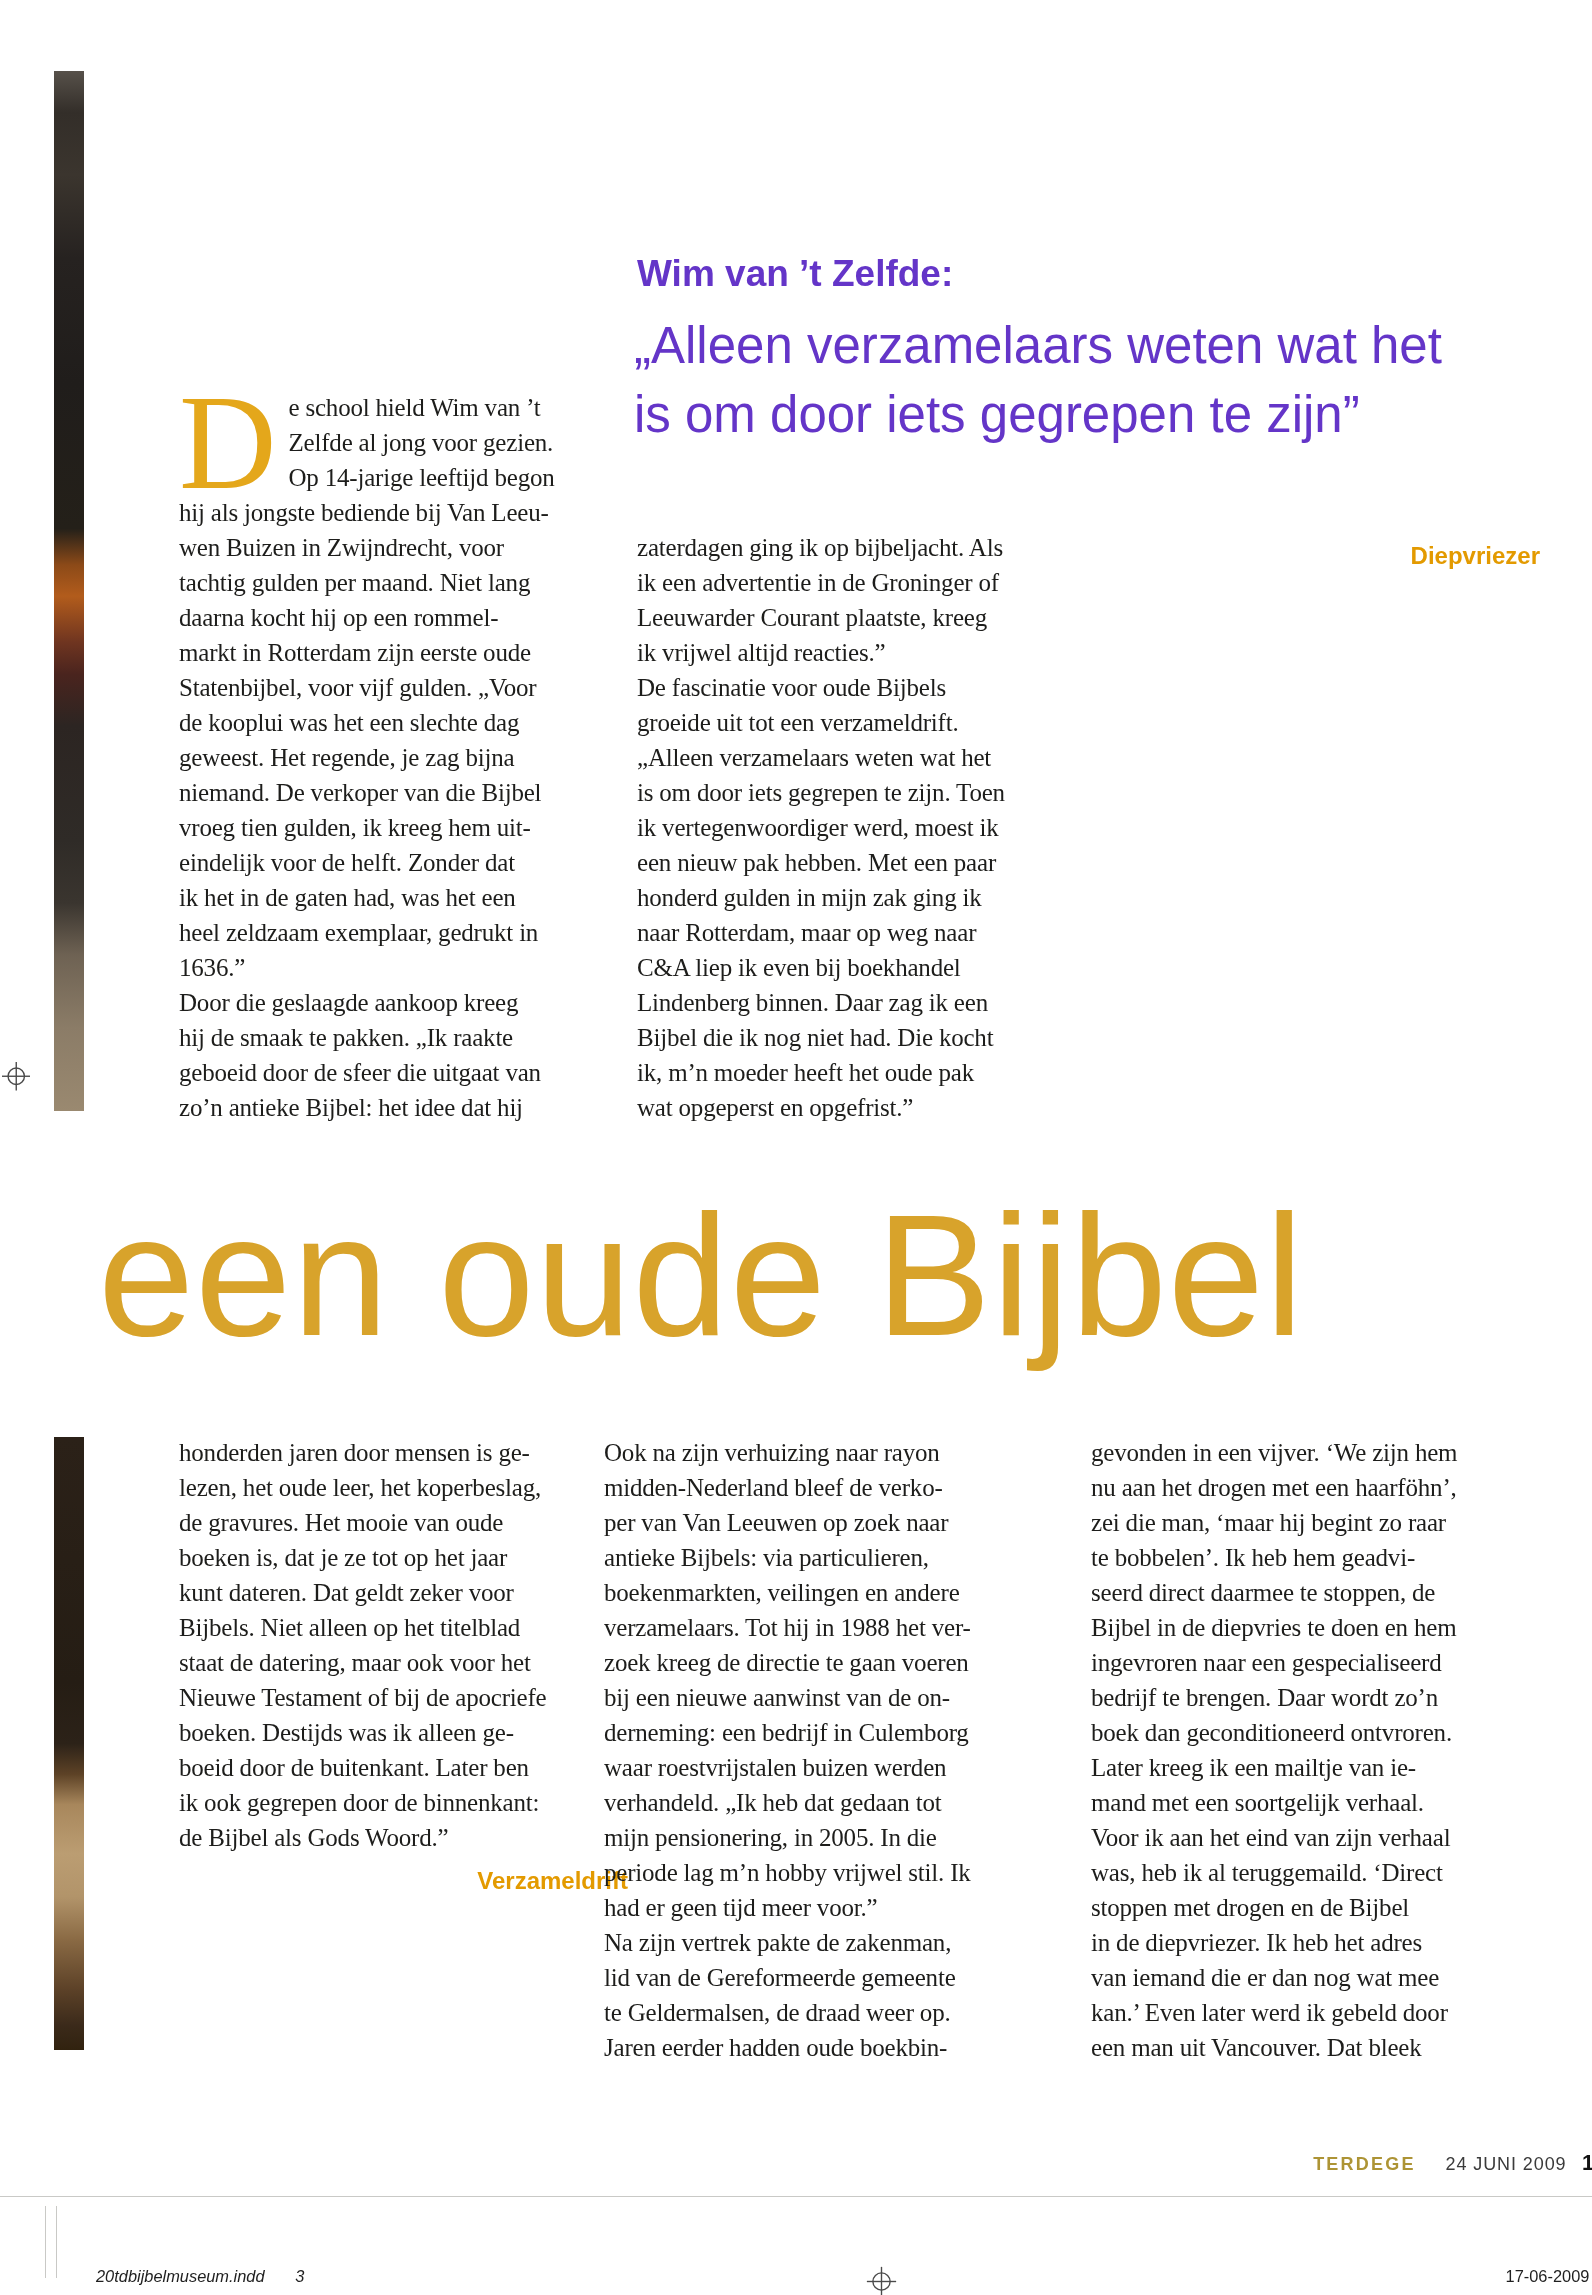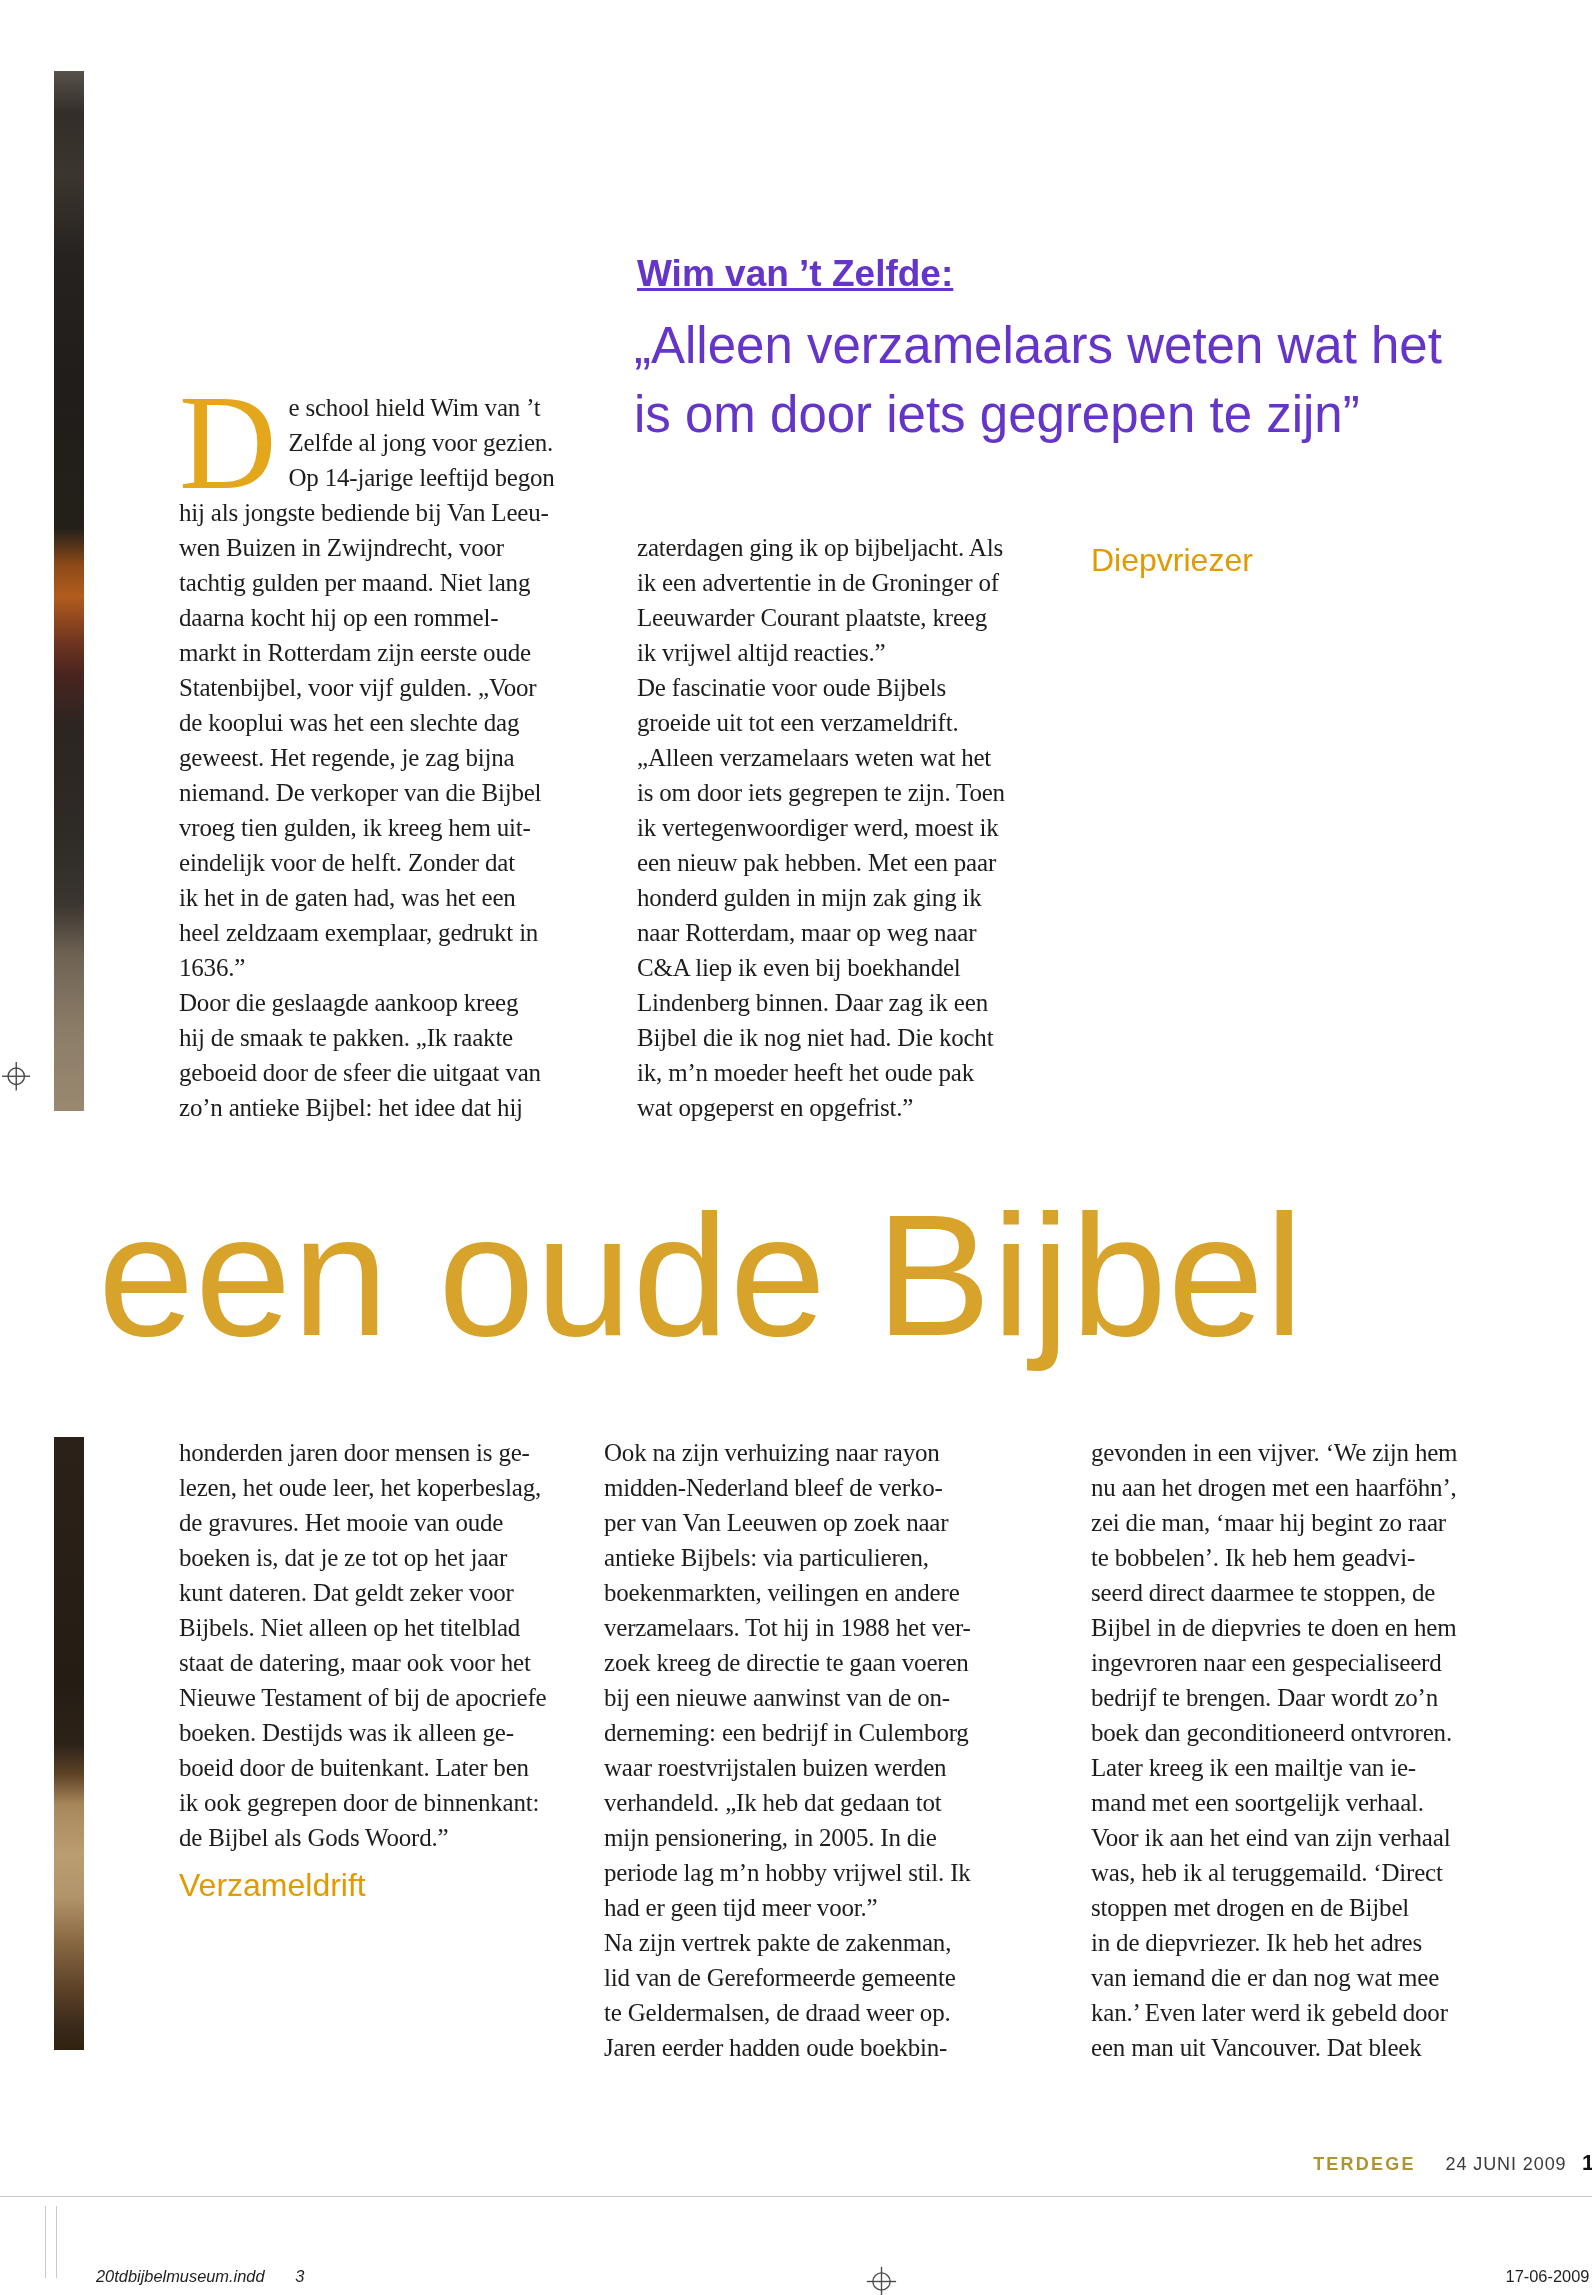--- a/index.html
+++ b/index.html
@@ -25,35 +25,35 @@
     font-size:135px;
     line-height:102px;
     margin:1.7px 12px 0 0;
     color:var(--dropcap_gold);
   }
   .kicker {
     font-family:"Liberation Sans", sans-serif;
     font-weight:bold;
     font-size:37px;
     color:var(--purple);
-    text-decoration:underline;
   }
   .quote {
     font-family:"Liberation Sans", sans-serif;
     font-size:51px;
     line-height:69px;
     color:var(--purple);
     white-space:pre;
   }
   .subhead {
     font-family:"Liberation Sans", sans-serif;
-    font-weight:normal;
-    font-size:32px;
+    font-weight:bold;
+    font-size:24px;
     color:var(--subhead_gold);
     margin:12px 0 7.8px 0;
+    text-align:right;
   }
   .megahead {
     font-family:"Liberation Sans", sans-serif;
     font-weight:200;
     font-size:173px;
     line-height:1;
     letter-spacing:0.9px;
     color:var(--gold);
     white-space:pre;
   }

